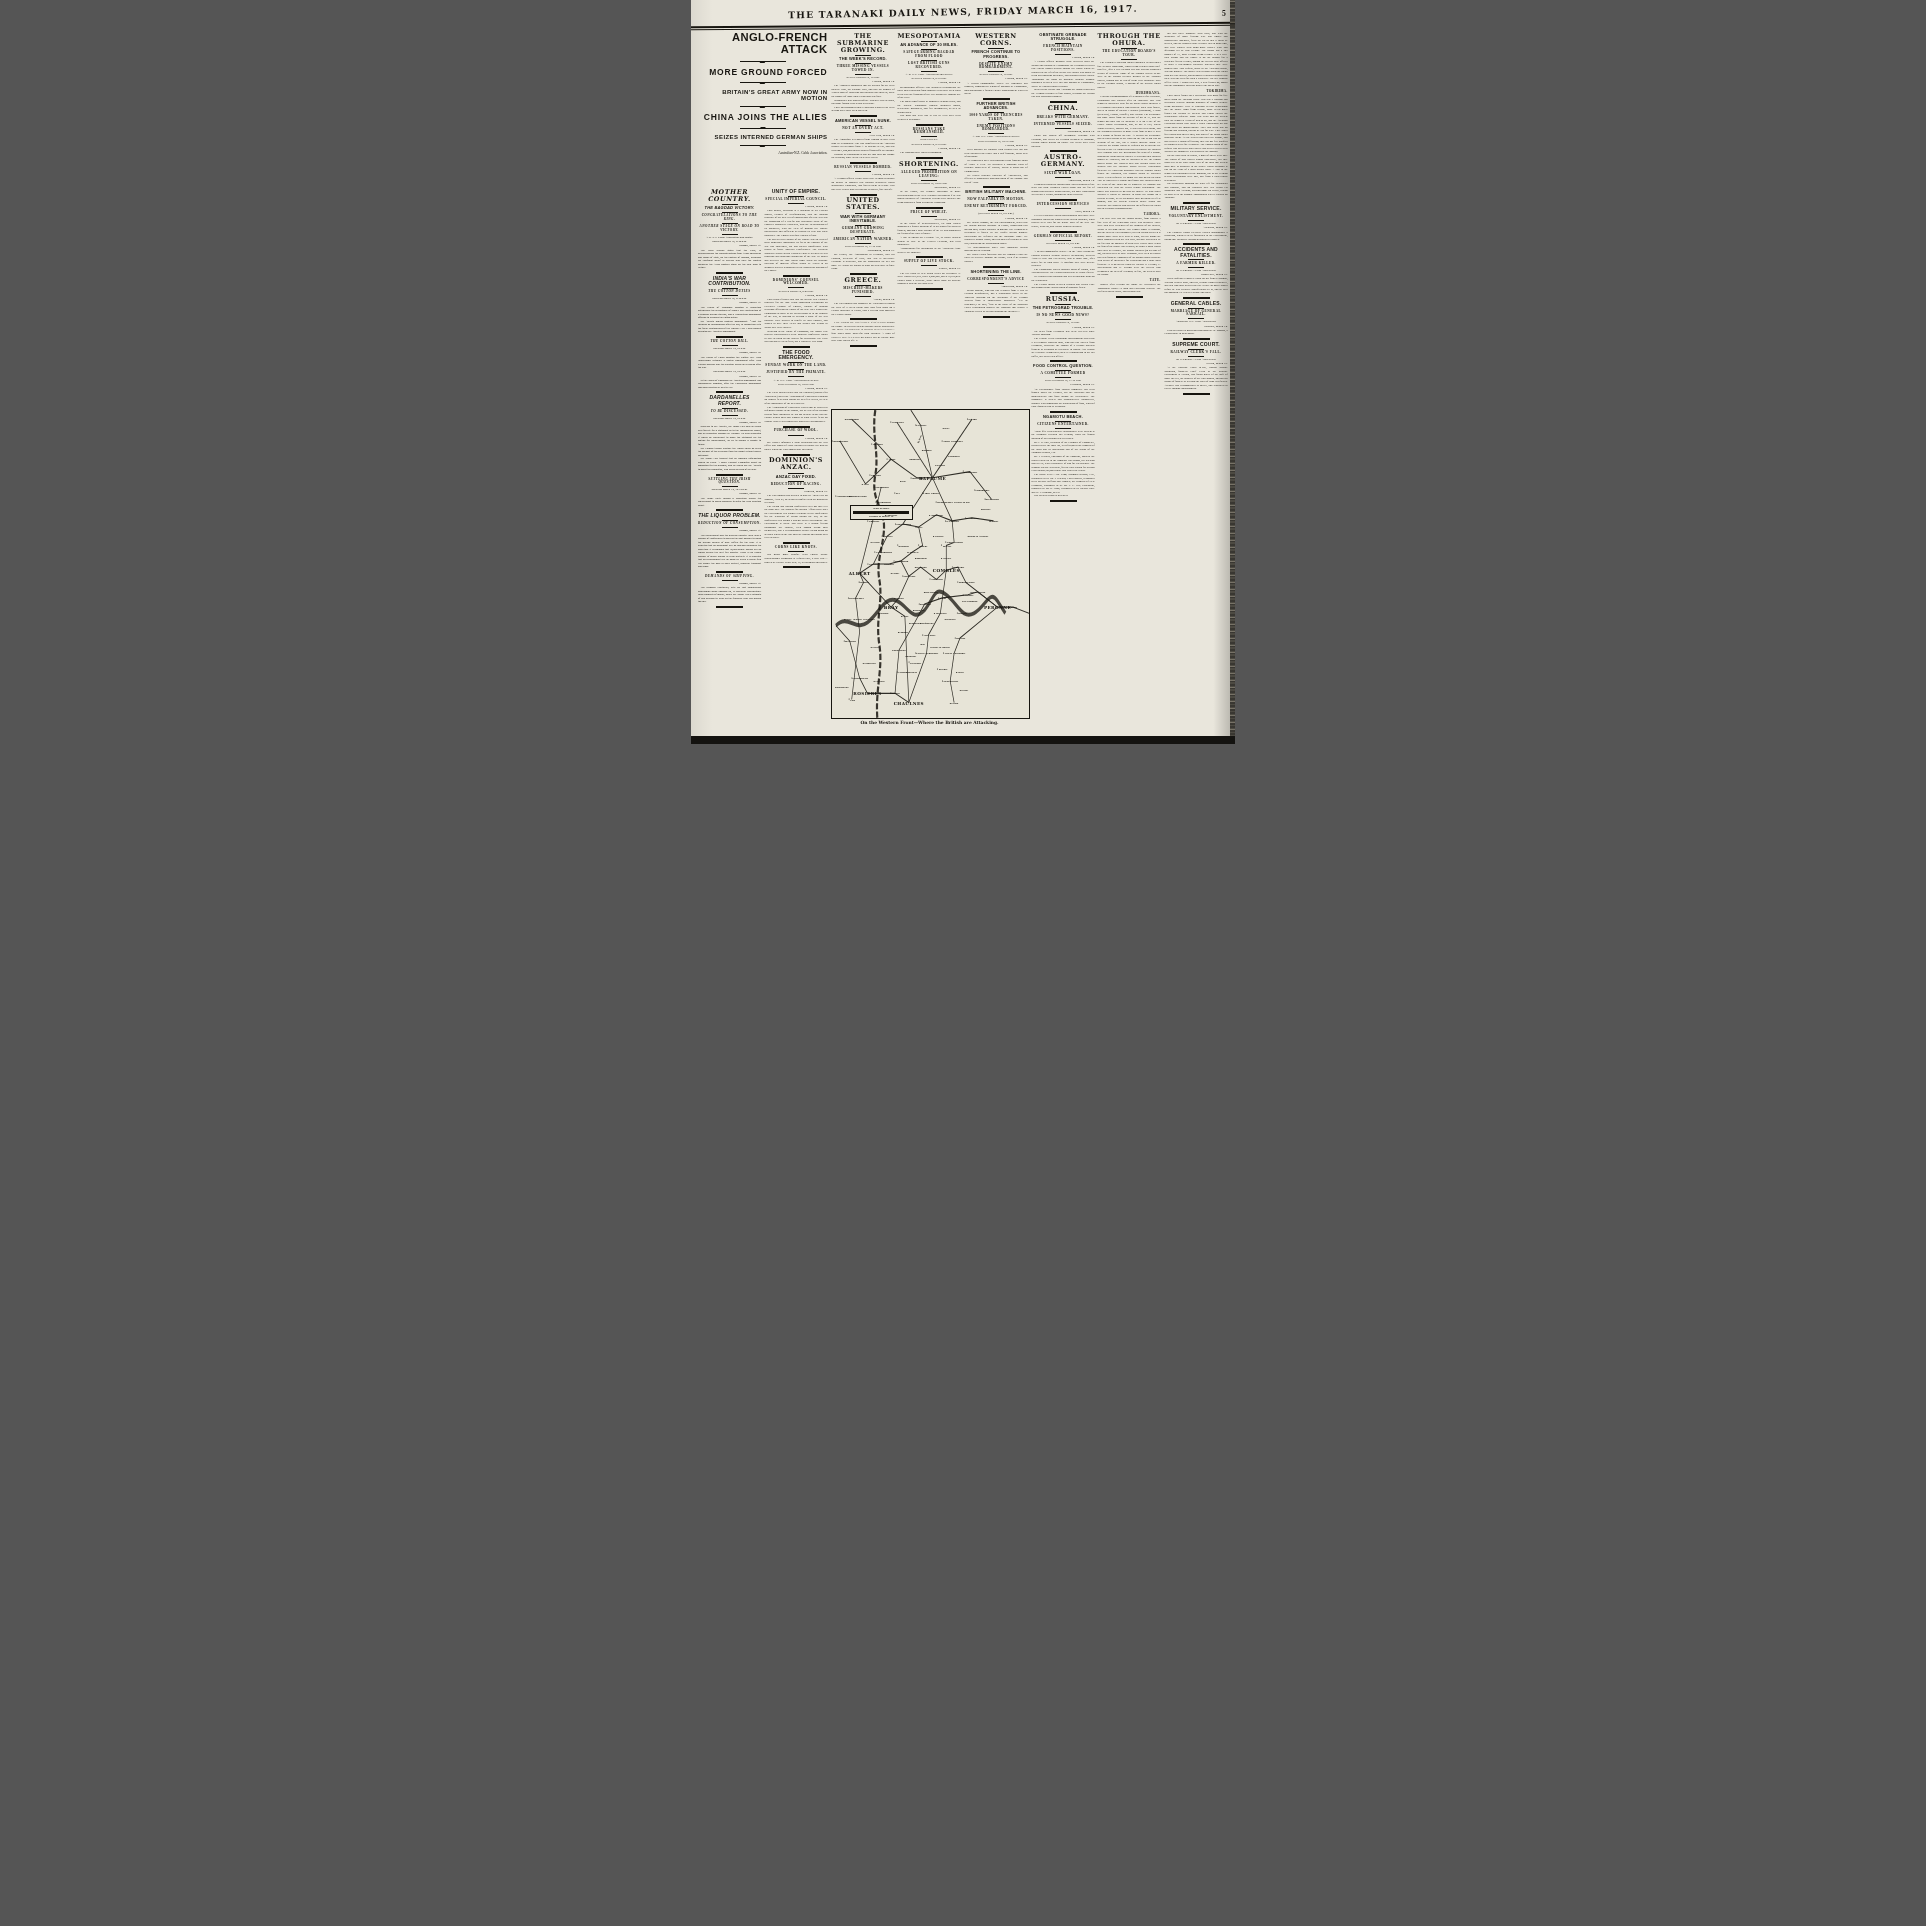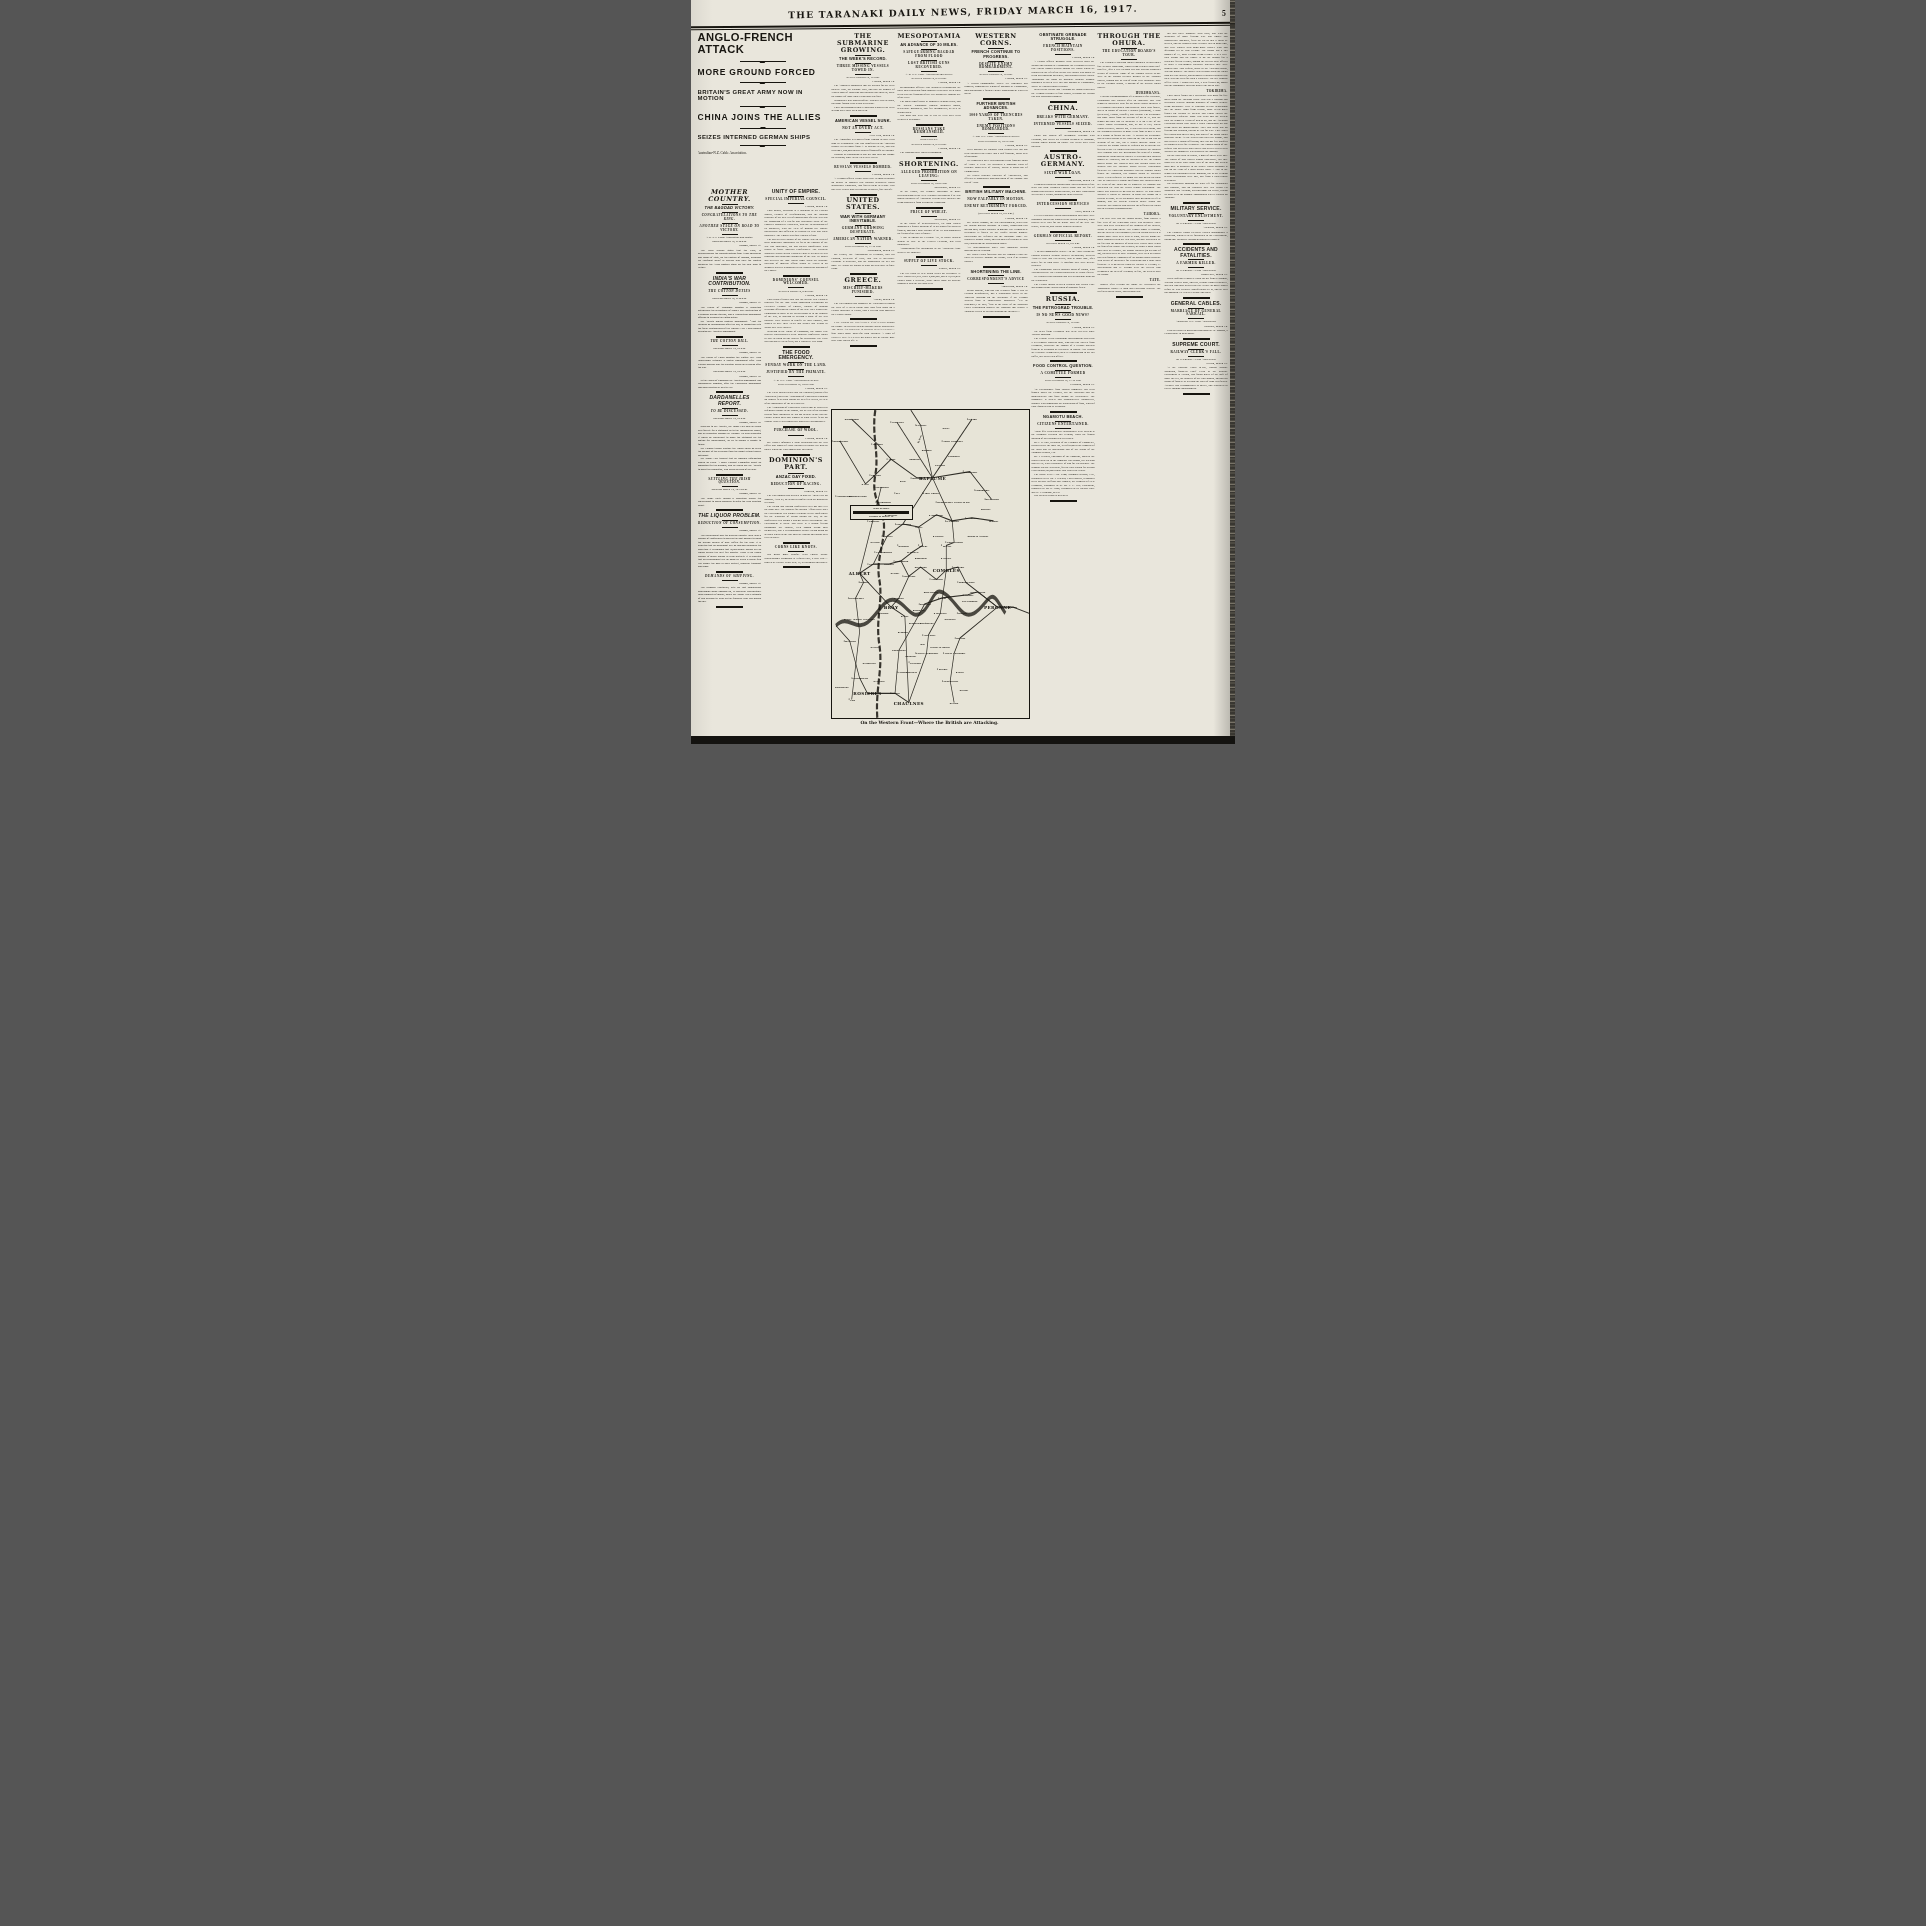--- a/index.html
+++ b/index.html
@@ -17,21 +17,21 @@
   .mast-rule2{position:absolute;left:0;top:27px;width:100%;height:0.4px;background:#17150f;transform:rotate(-.5deg);}
   
   #masthead{position:absolute;left:0;top:6.2px;width:100%;text-align:center;transform:rotate(-1.1deg);}
   #masthead .title{font-family:"DejaVu Serif","Liberation Serif",serif;font-weight:bold;
     font-size:9.2px;letter-spacing:1.2px;}
   #pageno{position:absolute;right:9.2px;top:8.5px;font-size:7.7px;font-weight:bold;}
   
   .col{position:absolute;width:64px;overflow:hidden;}
   .col:after{content:"";position:absolute;top:0;right:-1.9px;width:0.8px;height:100%;background:#1c1a14;}
   
-  #banner{position:absolute;left:6.5px;top:32px;width:130px;height:153px;text-align:left;overflow:hidden;}
+  #banner{position:absolute;left:6.5px;top:32px;width:130px;height:153px;text-align:right;overflow:hidden;}
   .b1{font-family:"Liberation Sans",sans-serif;font-weight:900;font-size:11.2px;letter-spacing:0.4px;line-height:1.05;}
   .b2{font-family:"Liberation Sans",sans-serif;font-weight:900;font-size:8.5px;letter-spacing:0.8px;}
   .b3{font-family:"Liberation Sans",sans-serif;font-weight:900;font-size:6px;letter-spacing:0.4px;}
   .bsep{height:0.8px;width:46px;margin:5.4px auto;background:#17150f;position:relative;}
   .bsep:after{content:"";position:absolute;left:50%;top:-0.4px;width:5.4px;height:1.5px;background:#17150f;transform:translateX(-50%) skewX(-30deg);}
   .bcredit{font-size:3.5px;margin-top:4.6px;}
   
   .article{padding:0.8px 0.4px 0 0.4px;}
   .h{text-align:center;margin:1.2px 0 0.8px 0;line-height:1.08;}
   .h.xl-serif{font-family:"DejaVu Serif",serif;font-weight:bold;font-size:6.4px;letter-spacing:0.6px;}
@@ -196,21 +196,21 @@
       </div>
       <div class="art-sep"></div>
       <div class="article">
         <div class="h sm-serif">PURCHASE OF WOOL.</div>
         <div class="rule"></div>
         <div class="p place">London, March 14.</div>
         <div class="p body">Mr. Forster informed a wool deputation that the War Office and Board of Trade intended to pursue the general policy which the Government had laid down.</div>
       </div>
       <div class="art-sep"></div>
       <div class="article">
-        <div class="h xl-serif">DOMINION'S PART.</div>
+        <div class="h xl-serif">DOMINION'S ANZAC.</div>
         <div class="rule"></div>
         <div class="h md-sans">ANZAC DAY FIXED.</div>
         <div class="rule"></div>
         <div class="h sm-serif">REDUCTION OF RACING.</div>
         <div class="rule"></div>
         <div class="p place">Dunedin, March 15.</div>
         <div class="p body">The Government has decided to observe Anzac Day on Monday, April 23, so as not to conflict with the municipal elections.</div>
         <div class="p body">The racing and trotting conferences will not meet till the usual date. The Minister for Internal Affairs says either the Government will submit a scheme to the conferences for the reduction of racing during the war, or the conferences will submit a scheme to the Government. The Government is aware that there is a strong feeling throughout the country, even among racing men themselves, that it is incongruous to have racing going on as usual whilst in the war men are risking and losing their lives in battle.</div>
       </div>
       <div class="art-sep"></div>

